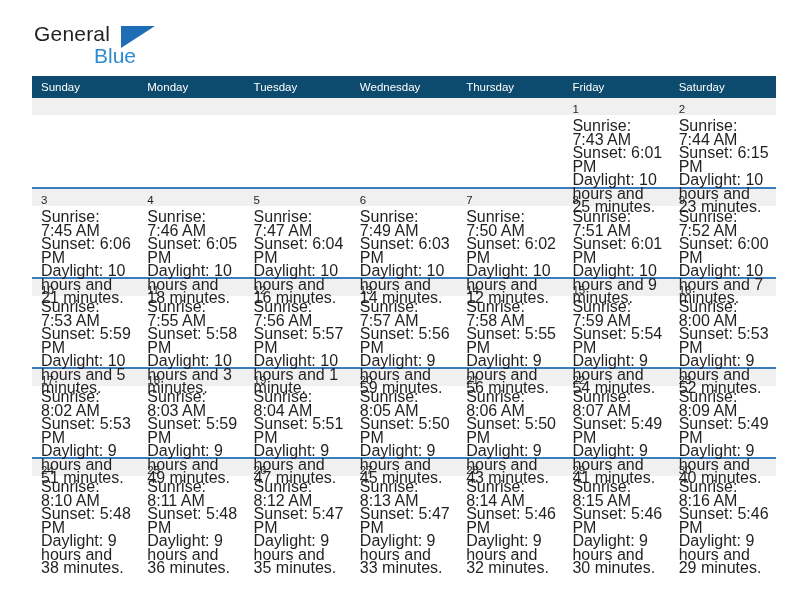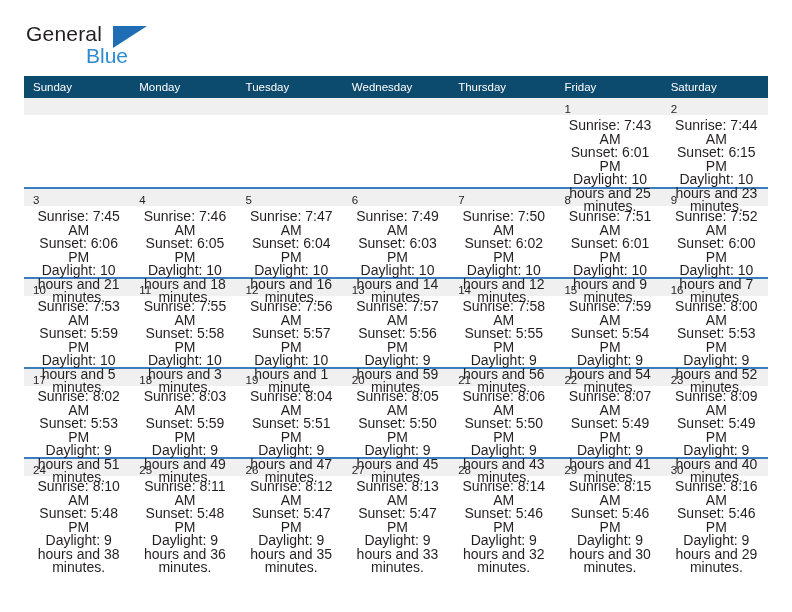--- a/index.html
+++ b/index.html
@@ -12,21 +12,21 @@
     background: #ffffff;
     font-family: "Liberation Sans", sans-serif;
     color: #231f20;
     overflow: hidden;
   }
   .page {
     position: relative;
     width: 792px;
     height: 612px;
     box-sizing: border-box;
-    padding: 0 24px;
+    padding: 0 32px;
   }
 
   
   .header {
     display: flex;
     align-items: flex-start;
     justify-content: space-between;
     height: 76px;
     padding-top: 22px;
     box-sizing: border-box;
@@ -119,24 +119,23 @@
   .daynum {
     font-size: 11.5px;
     color: #231f20;
     line-height: 15px;
   }
   .empty .day-band {
     background: #f0f0f0;
   }
   .info {
     padding: 4px 6px 0 9px;
-    font-size: 14px;
+    font-size: 16px;
     line-height: 13.5px;
     color: #231f20;
-    text-align: center;
   }
   .info div {
     white-space: normal;
   }
 </style>
 </head>
 <body>
 
 <div class="page">
 

